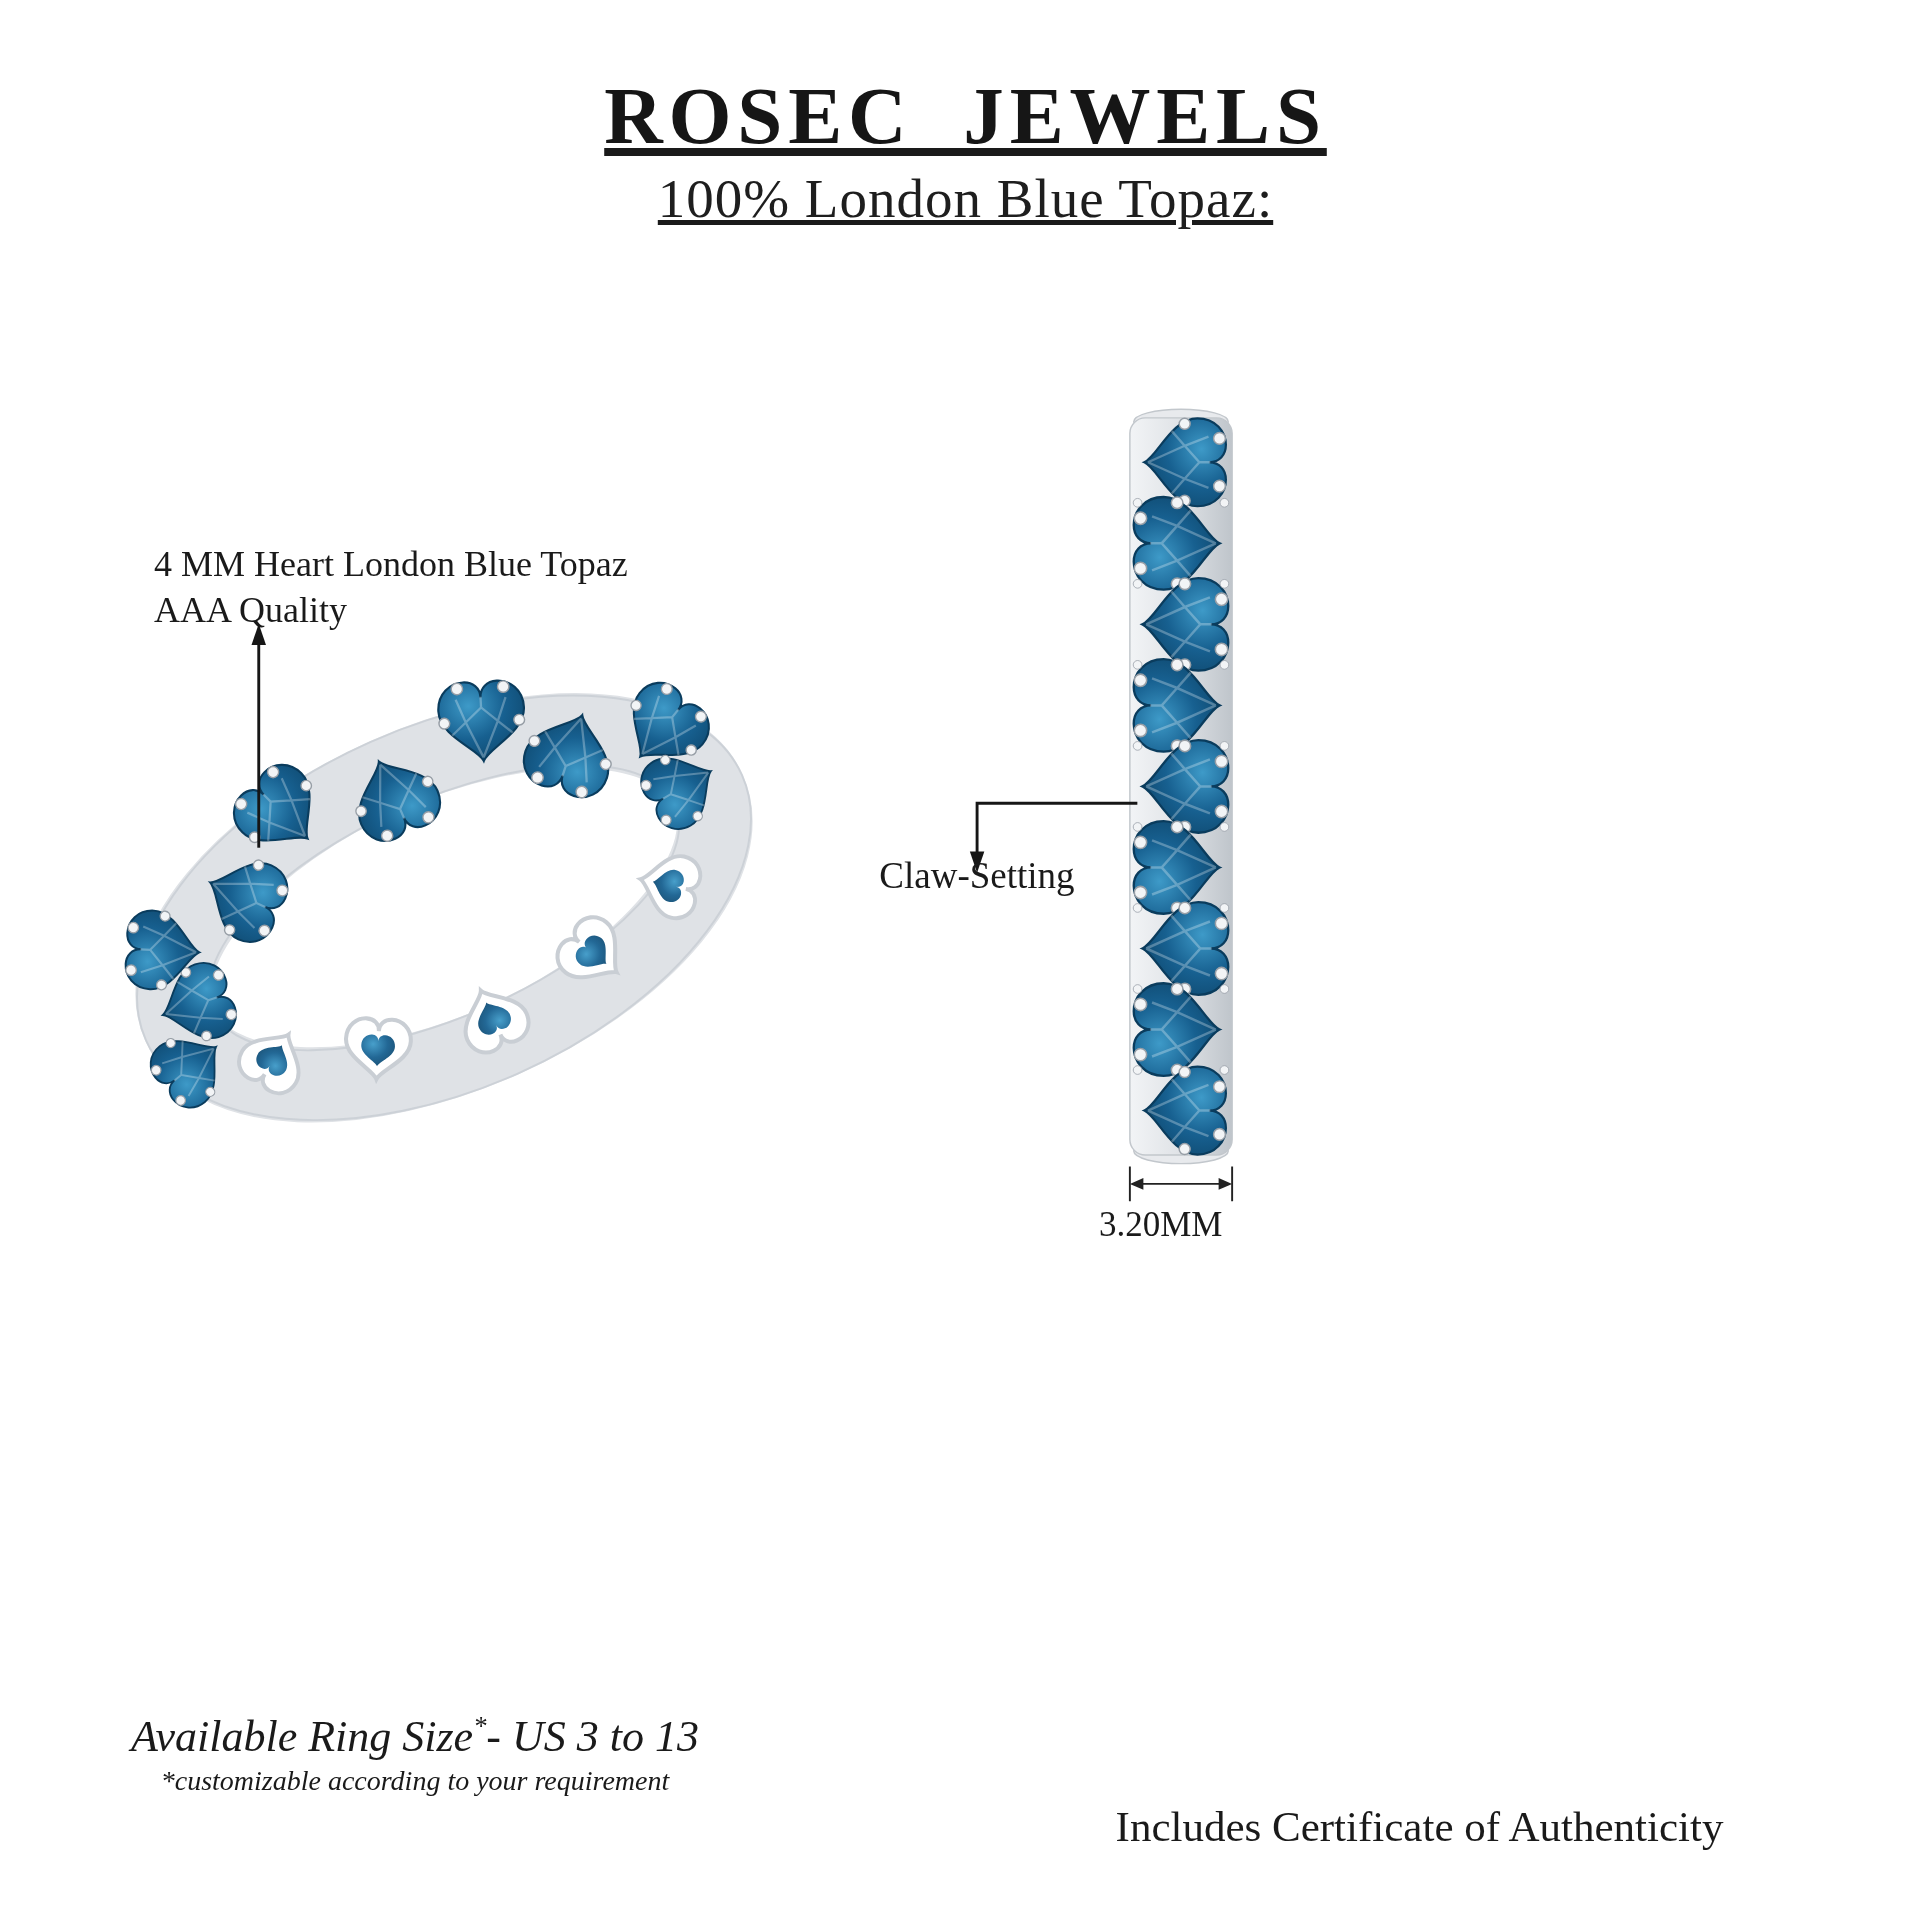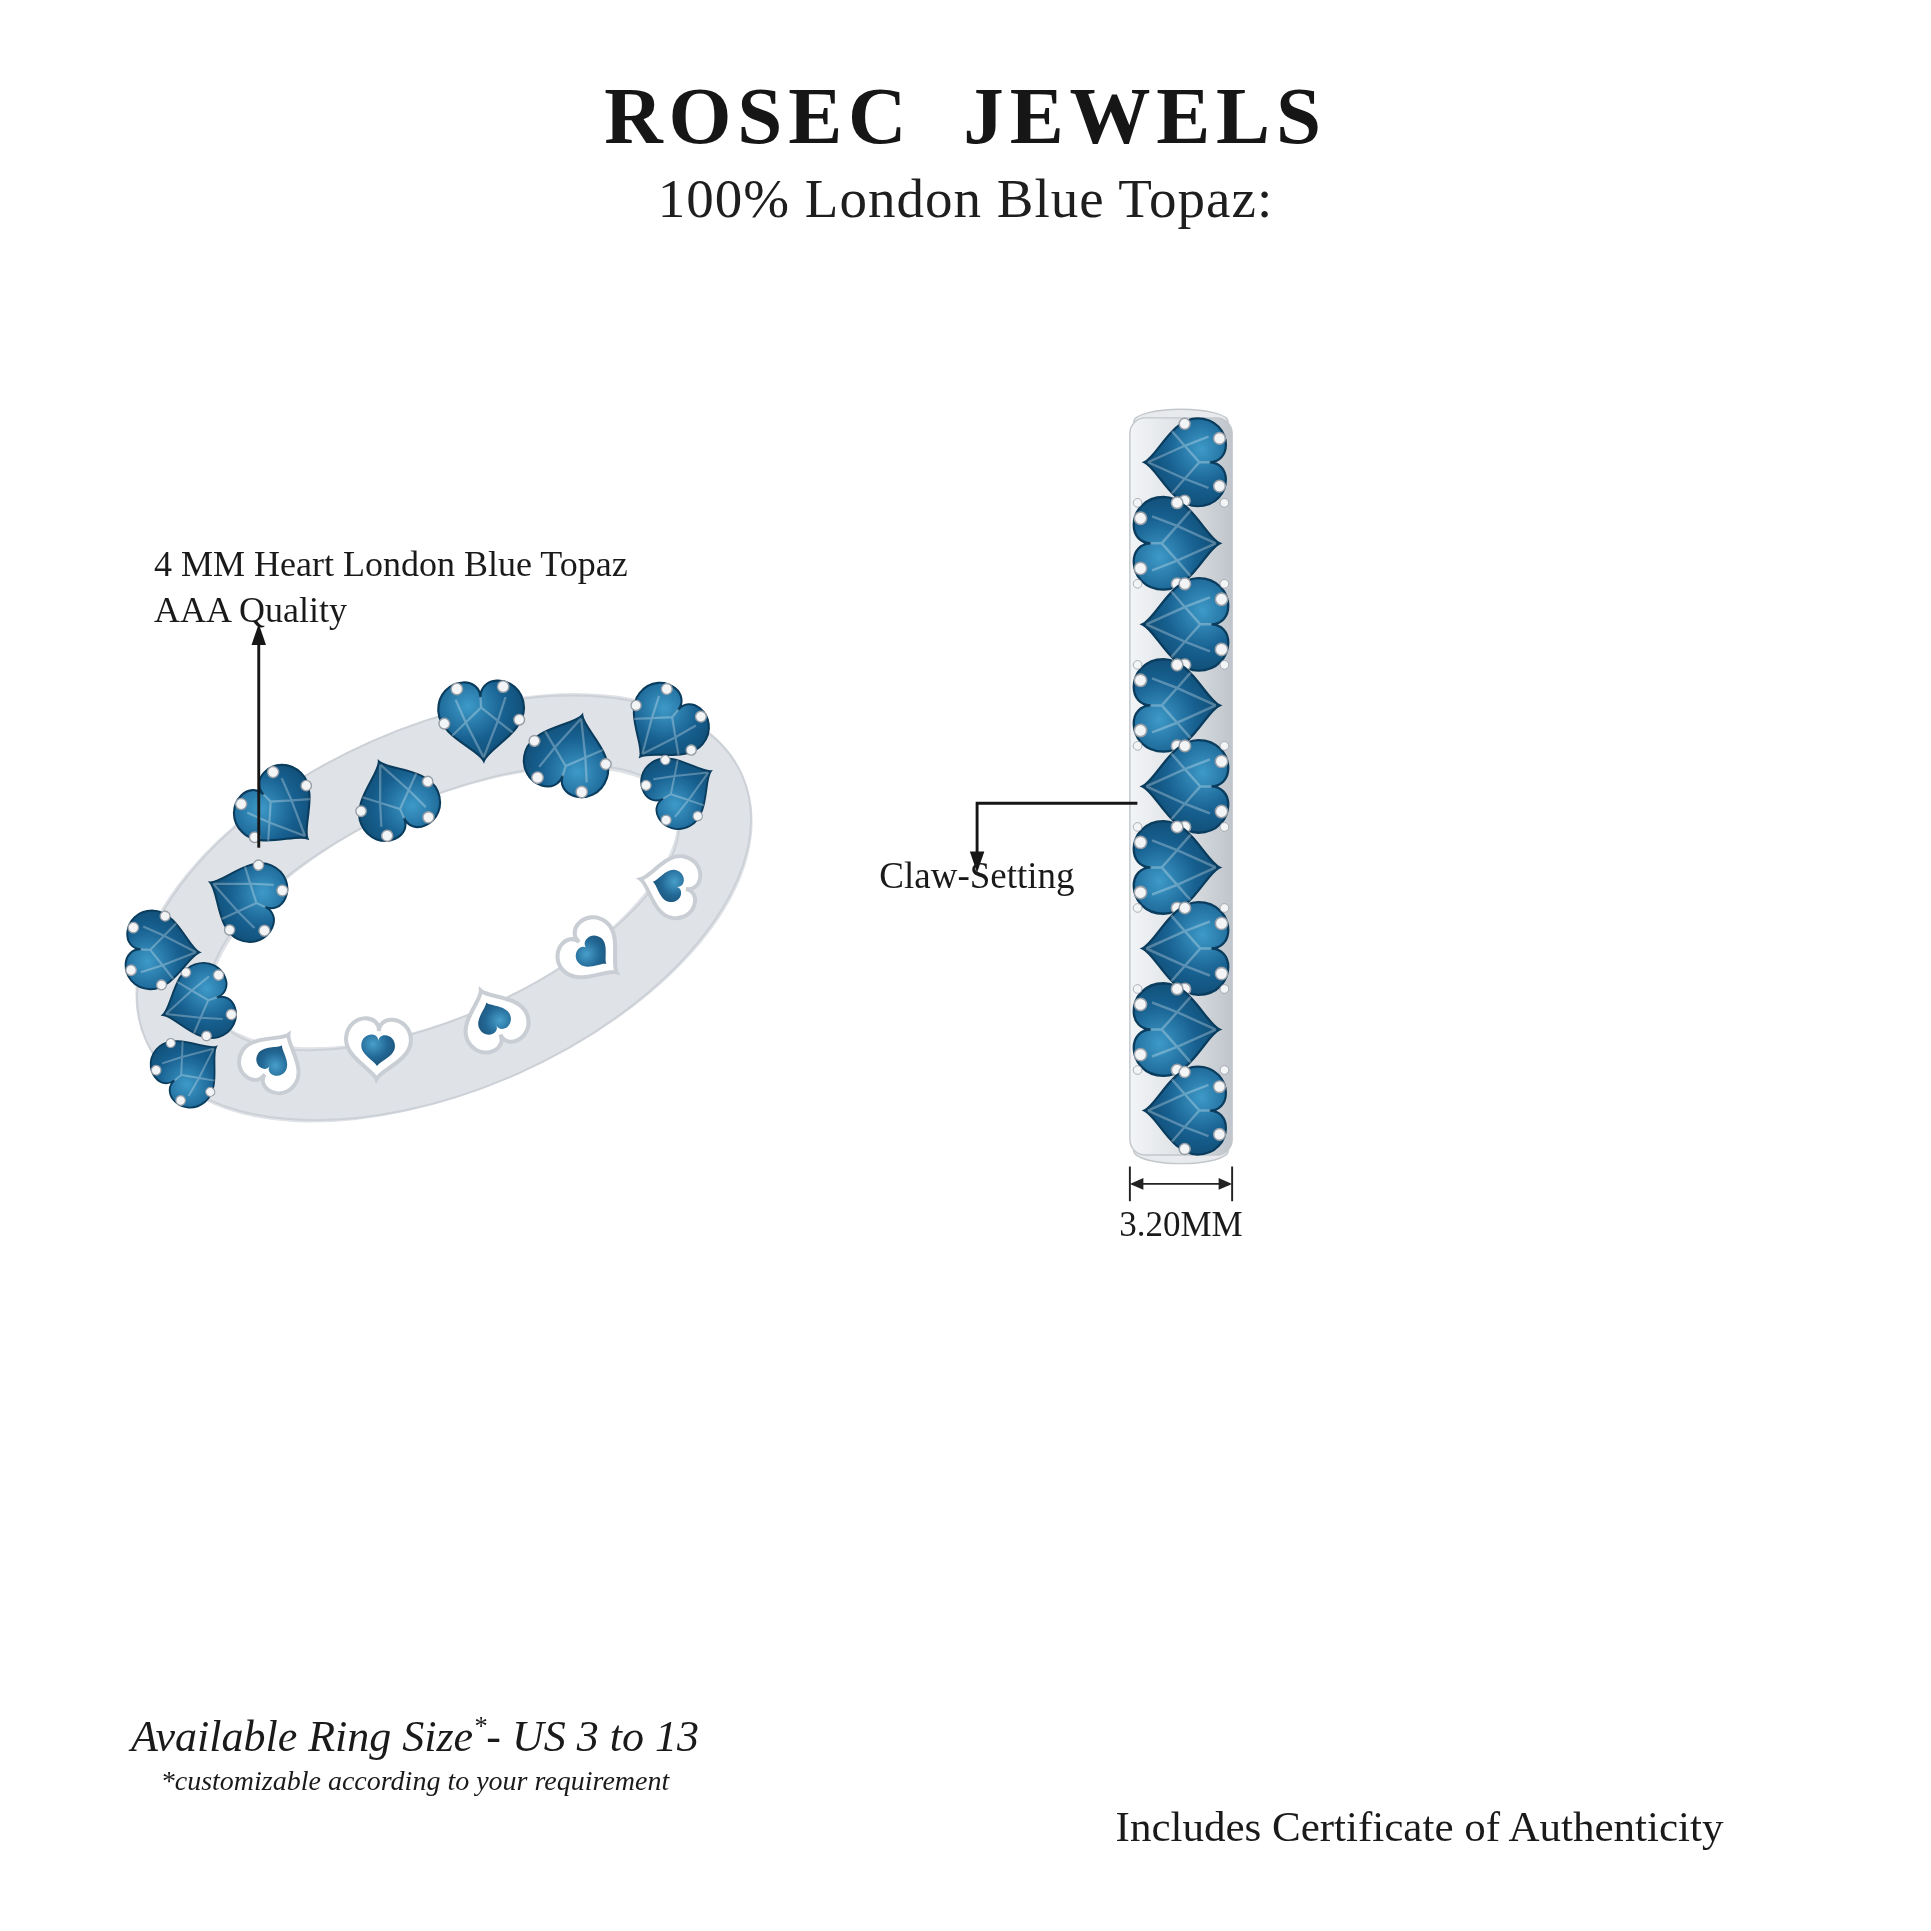--- a/index.html
+++ b/index.html
@@ -1,27 +1,27 @@
 <!DOCTYPE html>
 <html style="--topaz-light: #3e9ac8; --topaz-mid: #176090; --topaz-dark: #0a3c5d; --metal-light: #f2f4f6; --metal: #dfe2e6; --metal-dark: #bfc5cb; --text: #1a1a1a;"><head>
 <meta charset="utf-8">
 <style>
   html,body{margin:0;padding:0;background:#ffffff;}
   .canvas{
     position:relative;width:1931px;height:1931px;background:#ffffff;overflow:hidden;
     font-family:"Liberation Serif", serif;color:var(--text,#1a1a1a);
   }
   
-  .header{position:absolute;left:0;top:70px;width:1931px;text-align:center;}
+  .header{position:absolute;left:0;top:70px;width:1931px;text-align:center;text-decoration:underline;}
   .brand{font-size:81px;font-weight:700;letter-spacing:5.8px;word-spacing:25px;color:#161616;}
   .subtitle{font-size:55px;font-weight:400;letter-spacing:1px;line-height:1.32;color:#1e1e1e;}
   
   .stone-callout{position:absolute;left:154px;top:541px;font-size:36px;line-height:1.28;text-align:left;}
   .claw-callout{position:absolute;left:832px;top:854px;width:290px;text-align:center;font-size:37px;}
-  .band-width{position:absolute;left:1099px;top:1205px;width:164px;text-align:center;font-size:35px;}
+  .band-width{position:absolute;left:1099px;top:1205px;width:164px;text-align:left;font-size:35px;}
   
   .footer-left{position:absolute;left:58px;top:1711px;width:714px;text-align:center;font-style:italic;}
   .size-line{font-size:44px;}
   .size-line sup{font-size:60%;vertical-align:super;}
   .size-note{font-size:28px;margin-top:3px;}
   .footer-right{position:absolute;left:985px;top:1802px;width:869px;text-align:center;font-size:43px;}
   
   .ring-left{position:absolute;left:58px;top:618px;width:772px;height:541px;}
   .ring-side{position:absolute;left:1099px;top:406px;width:164px;height:811px;}
   .overlay{position:absolute;left:0;top:0;width:1931px;height:1931px;pointer-events:none;}

